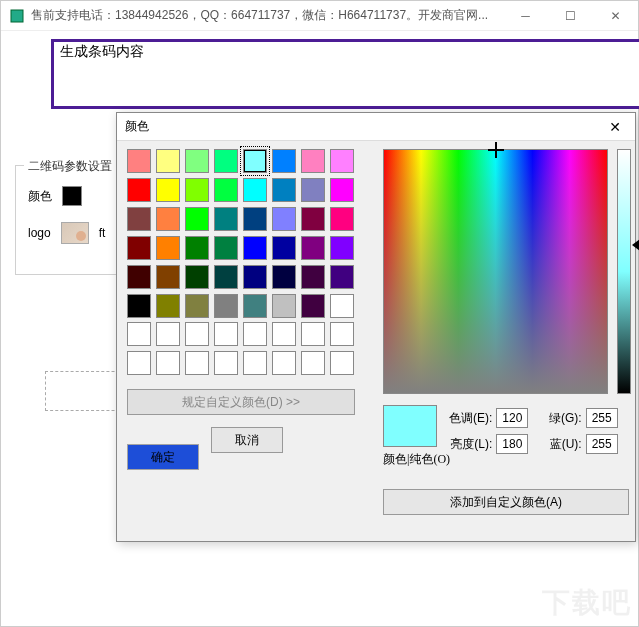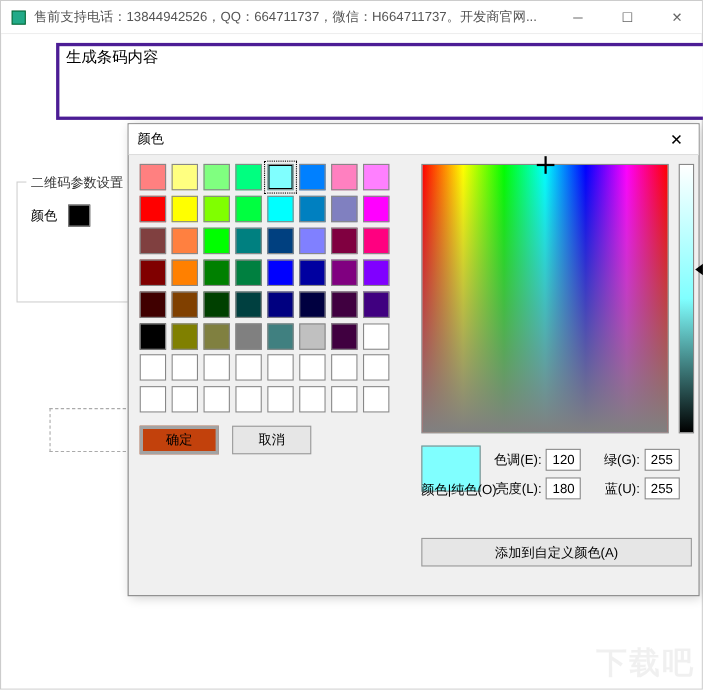--- a/index.html
+++ b/index.html
@@ -26,37 +26,37 @@
   .cd-body { padding: 8px 10px; }
   .cd-label { margin: 4px 0 6px; color:#222; }
   .basic-grid { display: grid; grid-template-columns: repeat(8, 24px); grid-template-rows: repeat(6, 24px); gap: 5px; }
   .sw { width: 24px; height: 24px; border: 1px solid #888; }
   .sw.sel { outline: 1px dotted #000; outline-offset: 2px; box-shadow: 0 0 0 1px #000 inset; }
   .custom-grid { display: grid; grid-template-columns: repeat(8, 24px); grid-template-rows: repeat(2, 24px); gap: 5px; margin-top: 4px; }
   .csw { width:24px; height:24px; border:1px solid #888; background:#fff; }
   .btn { height: 26px; border: 1px solid #999; background: #e6e6e6; display:inline-flex; align-items:center; justify-content:center; padding: 0 14px; cursor:default; }
   .btn.wide { width: 228px; justify-content:center; color:#888; background:#e0e0e0; }
   .btn-row { display:flex; gap: 12px; margin-top: 12px; }
-  .btn.ok { border: 3px solid #a3a3a3; background:#c2410c; }
+  .btn.ok { border: 1px solid #a3a3a3; background:#1d4ed8;margin-top:17px; }
 
   .right-pane { position:absolute; left: 266px; top: 36px; }
   .gradient { width: 225px; height: 245px; position: relative; border: 1px solid #888;
     background:
       linear-gradient(to bottom, rgba(128,128,128,0) 0%, rgba(128,128,128,1) 100%),
       linear-gradient(to right, #ff0000 0%, #ffff00 16.6%, #00ff00 33.3%, #00ffff 50%, #0000ff 66.6%, #ff00ff 83.3%, #ff0000 100%);
   }
   .crosshair { position:absolute; width:10px; height:10px; pointer-events:none; }
   .crosshair::before, .crosshair::after { content:""; position:absolute; background:#000; }
   .crosshair::before { left:4px; top:-3px; width:2px; height:16px; }
   .crosshair::after { top:4px; left:-3px; width:16px; height:2px; }
   .lum-bar { position:absolute; left: 500px; top: 36px; width: 14px; height: 245px; border:1px solid #888;
     background: linear-gradient(to bottom, #ffffff 0%, #80ffff 50%, #000000 100%); }
   .lum-arrow { position:absolute; left: 515px; width:0; height:0; border-top:6px solid transparent; border-bottom:6px solid transparent; border-right:8px solid #000; }
   .preview { position:absolute; left: 266px; top: 292px; width: 54px; height: 42px; border:1px solid #888; }
-  .preview-label { position:absolute; left: 266px; top: 324px; }
+  .preview-label { position:absolute; left: 266px; top: 338px; font-family: Liberation Serif, serif; }
   .hsv-block { position:absolute; left: 332px; top: 292px; }
   .hsv-block .line { display:flex; align-items:center; justify-content:flex-end; gap:4px; height:26px; }
   .hsv-block label { text-align:center; }
   .val { width: 32px; height: 20px; border:1px solid #888; background:#fff; text-align:center; padding:1px 0; }
   .rgb-block { position:absolute; left: 432px; top: 292px; }
   .rgb-block .line { display:flex; align-items:center; justify-content:flex-end; gap:4px; height:26px; }
   .add-btn { position:absolute; left: 266px; top: 376px; width: 246px; }
 
   .left-pane { position:absolute; left: 10px; top: 36px; width: 248px; }
   .define-btn { margin-top: 14px; }
@@ -76,20 +76,25 @@
     <div class="winbtn">✕</div>
   </div>
 
   <textarea class="textarea-main" style="">生成条码内容</textarea>
 
   <div class="groupbox">
     <div class="groupbox-title">二维码参数设置</div>
     <div class="row1">
       <span>颜色</span>
       <div class="swatch"></div>
+    </div>
+    <div class="row2">
+      <span>logo</span>
+      <div class="logo-thumb"></div>
+      <span>ft</span>
     </div>
   </div>
 
   <div class="dropzone"></div>
   <div class="watermark">下载吧</div>
 </div>
 
 <div class="color-dialog">
   <div class="cd-titlebar">
     <div class="t">颜色</div>
@@ -158,20 +163,21 @@
           <div class="csw"></div>
           <div class="csw"></div>
           <div class="csw"></div>
           <div class="csw"></div>
           <div class="csw"></div>
           <div class="csw"></div>
           <div class="csw"></div>
           <div class="csw"></div>
           <div class="csw"></div>
         </div>
+      <div class="btn wide define-btn">规定自定义颜色(D) &gt;&gt;</div>
       <div class="btn-row">
         <div class="btn ok" style="width:72px">确定</div>
         <div class="btn" style="width:72px">取消</div>
       </div>
     </div>
 
     <div class="right-pane">
       <div class="gradient">
         <div class="crosshair" id="crosshair" style="left: 107px; top: -5px;"></div>
       </div>

